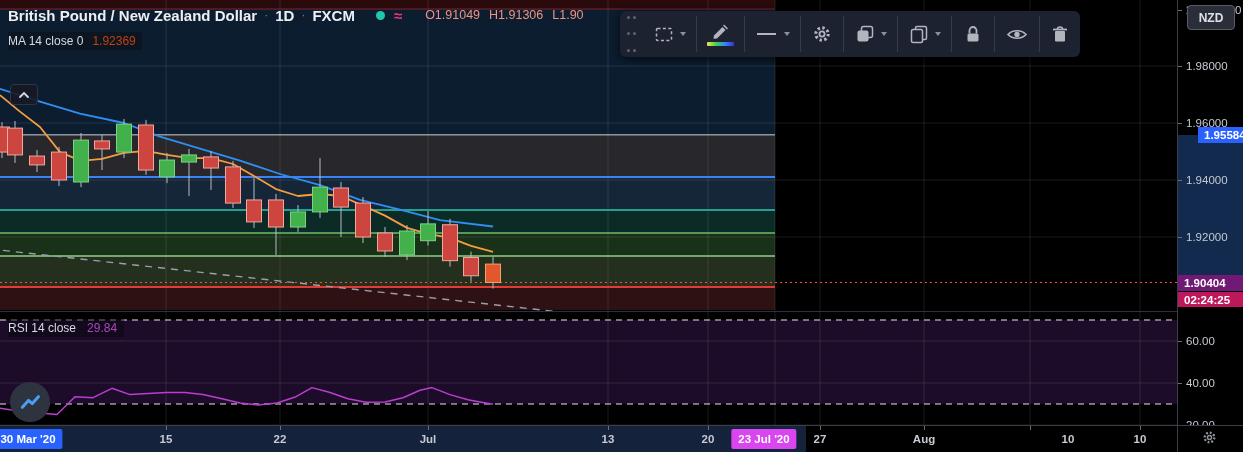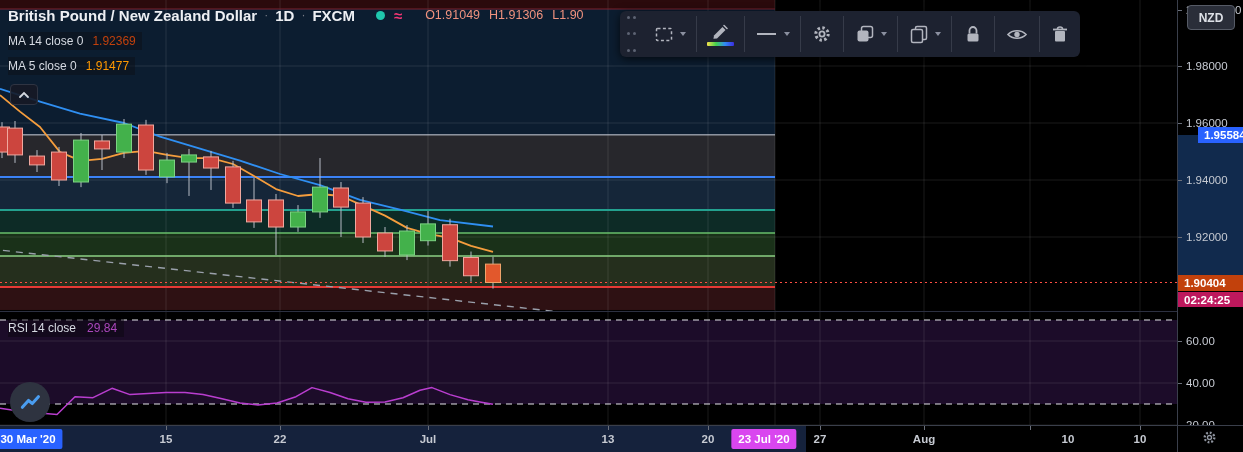--- a/index.html
+++ b/index.html
@@ -33,21 +33,21 @@
   .rsi-legend{position:absolute;left:8px;top:7px;display:flex;gap:11px;font-size:12px;color:#d6dae2;background:rgba(10,6,16,.5);padding:1px 7px 2px 0;z-index:5;align-items:center;height:15px;}
   .val-rsi{color:#ab47bc;}
   .rsi-logo{position:absolute;left:10px;top:70px;width:40px;height:40px;border-radius:50%;background:#2e3340;display:flex;align-items:center;justify-content:center;z-index:5;cursor:pointer;}
   
   .price-axis{position:absolute;left:1178px;top:0;width:65px;height:425px;background:#000;overflow:hidden;cursor:ns-resize;}
   .axis-hl{position:absolute;left:0;top:135px;width:65px;height:156px;background:#112a4d;}
   .plabel{position:absolute;left:8px;font-size:11.5px;color:#c6cad2;line-height:12px;white-space:nowrap;}
   .ptick{position:absolute;left:0;width:4px;height:1px;background:#6a6f7a;}
   .pbadge{position:absolute;left:0;width:65px;height:16px;color:#fff;font-size:11.5px;font-weight:700;display:flex;align-items:center;padding-left:6px;box-sizing:border-box;}
   .badge-level{top:127px;background:#2962ff;margin-left:20px;}
-  .badge-price{top:275px;background:#c2410c;}
+  .badge-price{top:275px;background:#701a75;}
   .badge-count{top:292px;height:15px;background:#be185d;}
   .nzd{position:absolute;left:9px;top:5px;width:46px;height:23px;background:#2a2e39;border:1px solid #565b66;border-radius:4px;color:#dde0e6;font-size:12px;font-weight:700;display:flex;align-items:center;justify-content:center;z-index:4;cursor:pointer;}
   
   .time-axis{position:absolute;left:0;top:425px;width:1243px;height:27px;background:#000;border-top:1px solid #3a3f4b;box-sizing:border-box;cursor:ew-resize;}
   .ta-navy{position:absolute;left:0;top:0;width:806px;height:26px;background:#15223c;}
   .tlabel{position:absolute;top:7px;font-size:11.5px;font-weight:600;color:#c6cad2;transform:translateX(-50%);white-space:nowrap;}
   .ttick{position:absolute;top:0;width:1px;height:4px;background:#6a6f7a;}
   .tbadge{position:absolute;top:3px;height:20px;background:#2962ff;color:#fff;font-weight:700;font-size:11.5px;display:flex;align-items:center;justify-content:center;transform:translateX(-50%);padding:0 7px;border-radius:2px;white-space:nowrap;}
   .vborder{position:absolute;left:1177px;top:0;width:1px;height:452px;background:#3a3f4b;z-index:3;}
   .axis-gear{position:absolute;left:1201px;top:429px;z-index:7;cursor:pointer;display:flex;}
@@ -154,24 +154,20 @@
         <span class="ohlc">
           <span>O1.91049</span>
           <span>H1.91306</span>
           <span>L1.90</span>
         </span>
       </div>
       <div class="ind-row">
         <span>MA 14 close 0</span>
         <span class="val-ma14">1.92369</span>
       </div>
-      <div class="ind-row">
-        <span>MA 5 close 0</span>
-        <span class="val-ma5">1.91477</span>
-      </div>
     </div>
 
     <button class="collapse">
       <svg width="14" height="10" viewBox="0 0 14 10">
         <polyline points="3,7 7,3 11,7" fill="none" stroke="#d5d9e0" stroke-width="1.8" stroke-linecap="round"></polyline>
       </svg>
     </button>
 
     <div class="toolbar">
       <div class="tb-cell tb-grip">

